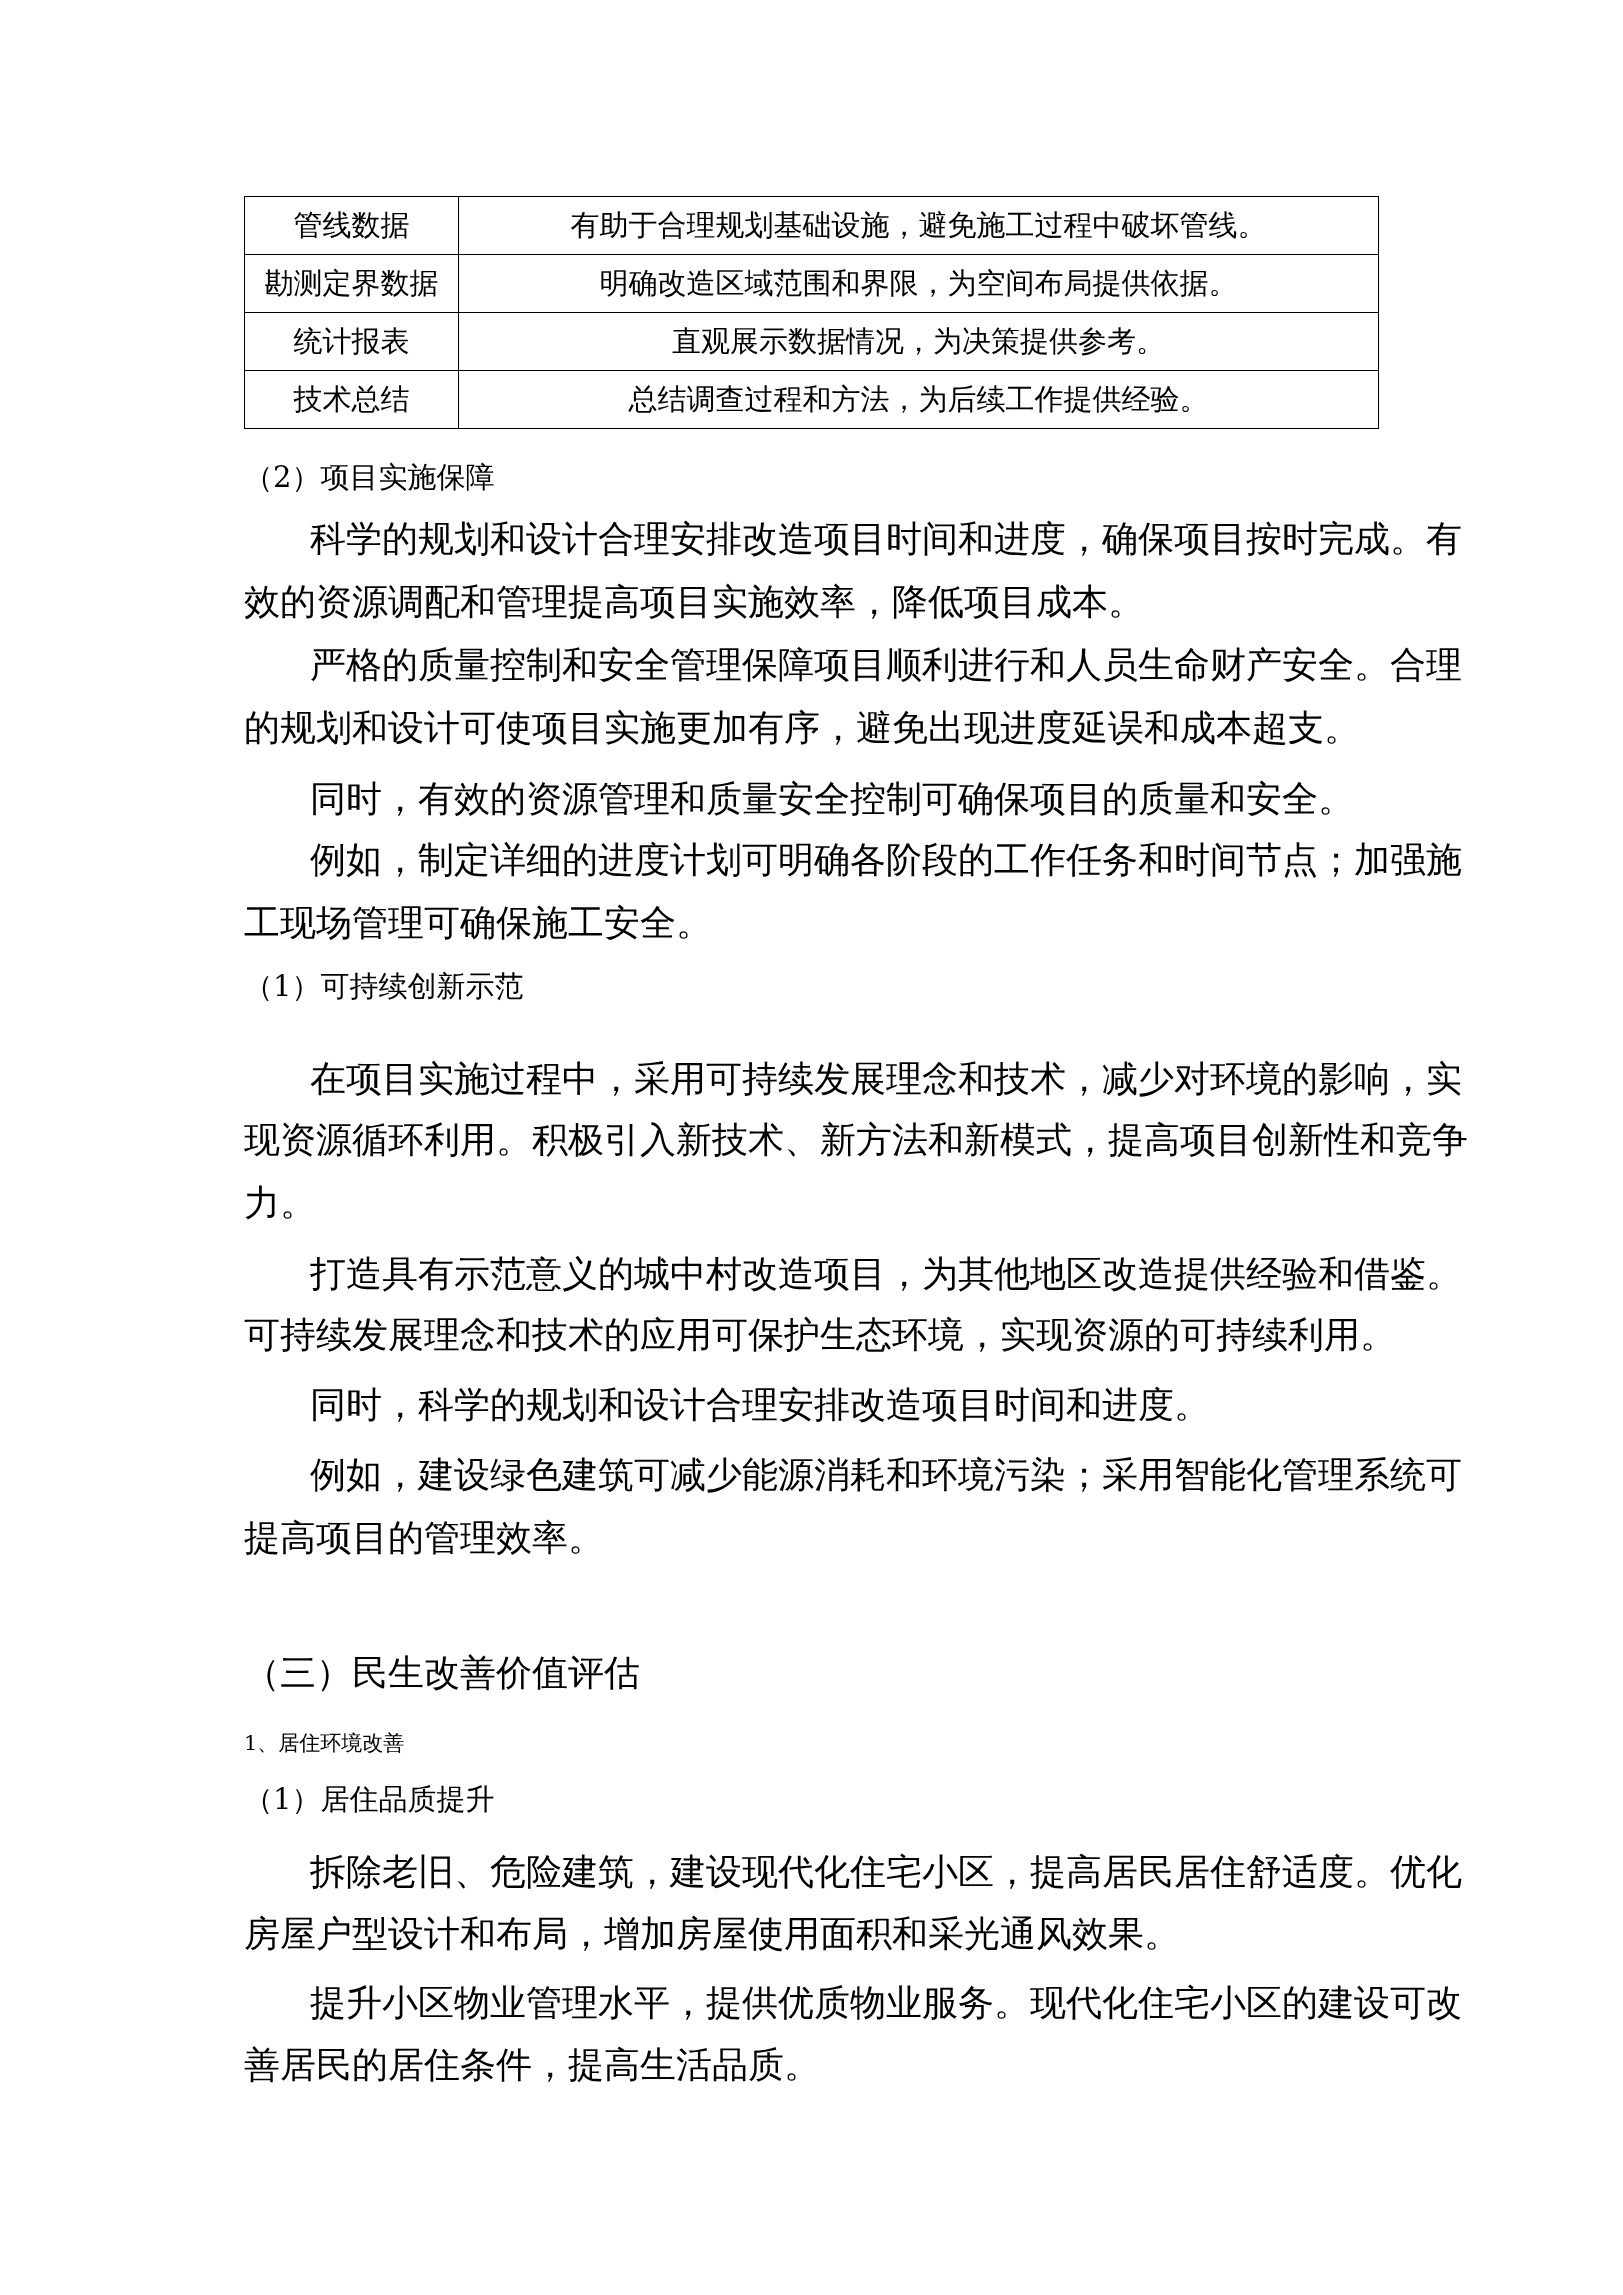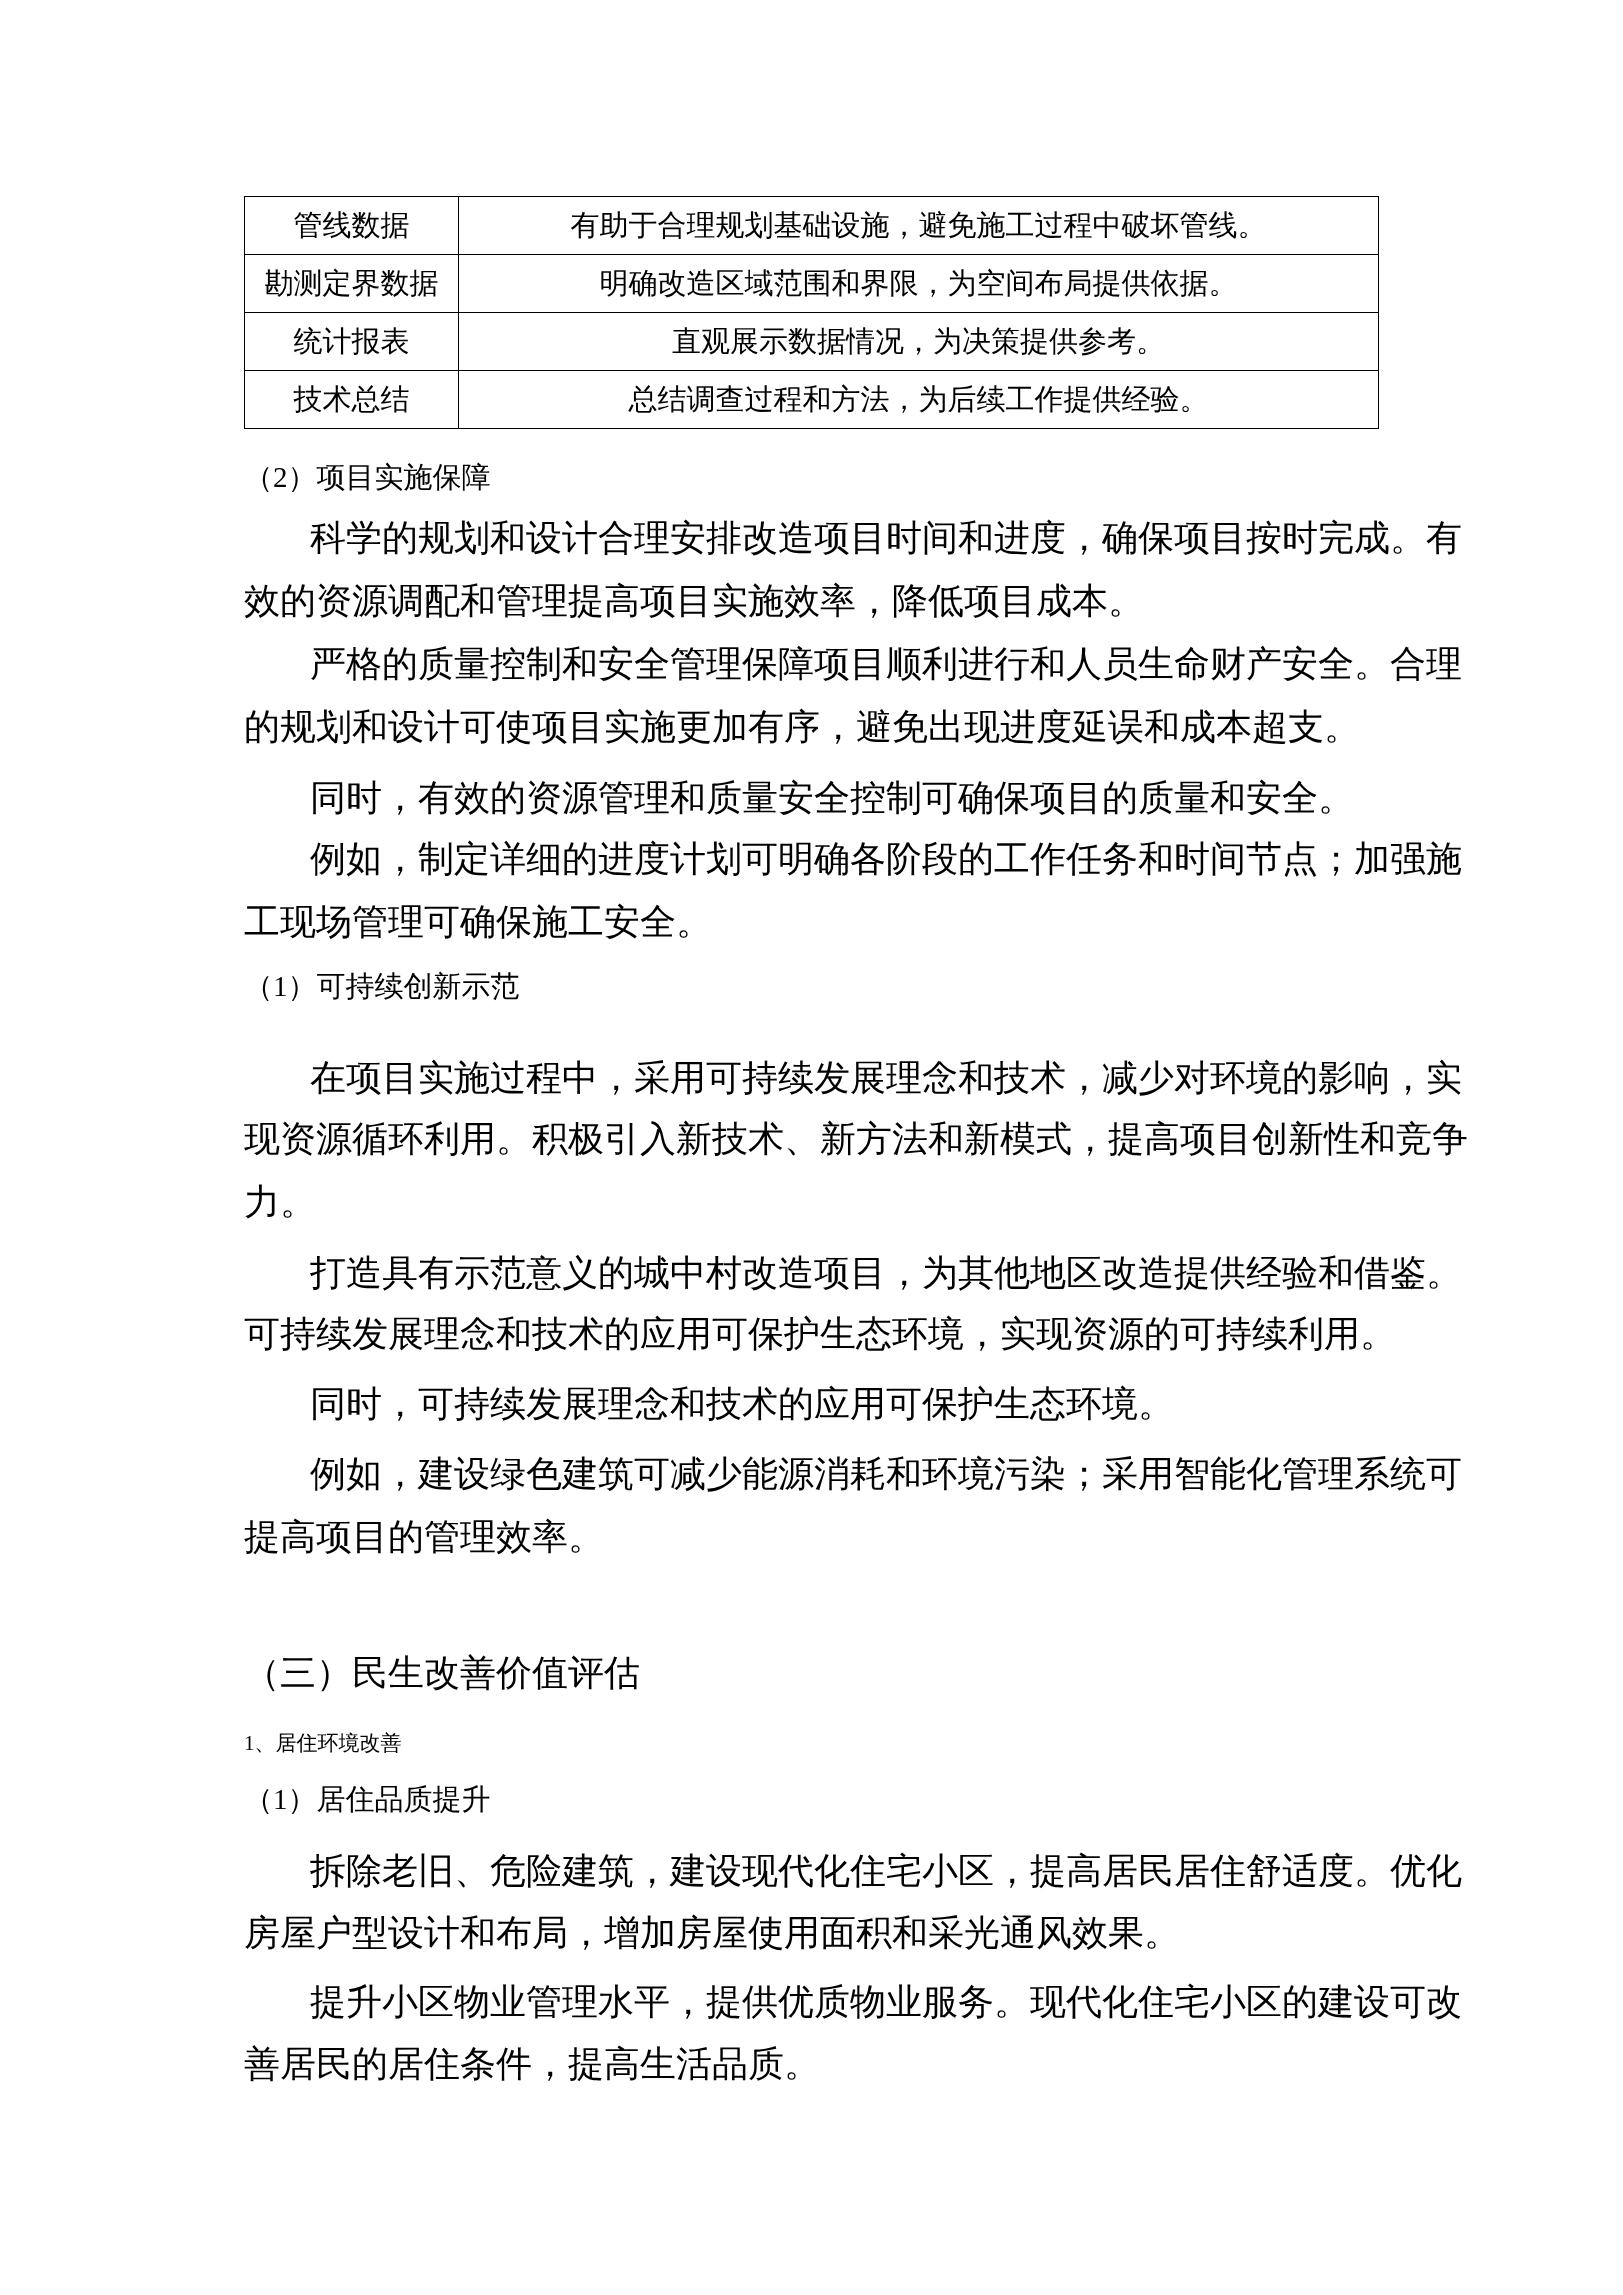--- a/index.html
+++ b/index.html
@@ -1,18 +1,18 @@
 <!DOCTYPE html>
 <html style="font-size:10.5px"><head>
 <meta charset="utf-8">
 <style>
   html, body { margin: 0; padding: 0; background: #ffffff; }
   body { width: 1623px; height: 2295px; position: relative; overflow: hidden;
          font-family: "DejaVu Serif", "Liberation Serif", serif; color: #000; }
-  .page { position: absolute; left: 0; top: 0; width: 1623px; height: 1793px; background: #fff; font-family: Liberation Serif, serif; }
+  .page { position: absolute; left: 0; top: 0; width: 1623px; height: 1793px; background: #fff; }
   table.data-table { position: absolute; left: 244px; top: 196px; width: 1135px;
          border-collapse: collapse; }
   table.data-table td { border: 1.3px solid #000; height: 57px; text-align: center;
          font-size: 29px; padding: 0; vertical-align: middle; line-height: 1; }
   table.data-table td.col-name { width: 213px; }
   .line { position: absolute; left: 244px; font-size: 36px; line-height: 39px; white-space: nowrap; }
   .indent { left: 310px; }
   .sub { left: 244px; font-size: 29px; }
   .h3 { font-size: 36px; line-height: 46px; }
   .h4 { font-size: 21px; }
@@ -58,21 +58,21 @@
 
   <div class="line sub" style="top:967px">（1）可持续创新示范</div>
 
   <div class="line" style="top:1120px">现资源循环利用。积极引入新技术、新方法和新模式，提高项目创新性和竞争</div>
   <div class="line indent" style="top:1059px">在项目实施过程中，采用可持续发展理念和技术，减少对环境的影响，实</div>
   <div class="line" style="top:1183px">力。</div>
 
   <div class="line indent" style="top:1254px">打造具有示范意义的城中村改造项目，为其他地区改造提供经验和借鉴。</div>
   <div class="line" style="top:1315px">可持续发展理念和技术的应用可保护生态环境，实现资源的可持续利用。</div>
 
-  <div class="line indent" style="top:1385px">同时，可持续发展理念和技术的应用可保护生态环境。</div>
+  <div class="line indent" style="top:1385px">同时，科学的规划和设计合理安排改造项目时间和进度。</div>
 
   <div class="line indent" style="top:1455px">例如，建设绿色建筑可减少能源消耗和环境污染；采用智能化管理系统可</div>
   <div class="line" style="top:1518px">提高项目的管理效率。</div>
 
   <div class="line h3" style="top:1650px">（三）民生改善价值评估</div>
 
   <div class="line h4" style="top:1724px">1、居住环境改善</div>
   <div class="line sub" style="top:1780px">（1）居住品质提升</div>
 
   <div class="line indent" style="top:1852px">拆除老旧、危险建筑，建设现代化住宅小区，提高居民居住舒适度。优化</div>

